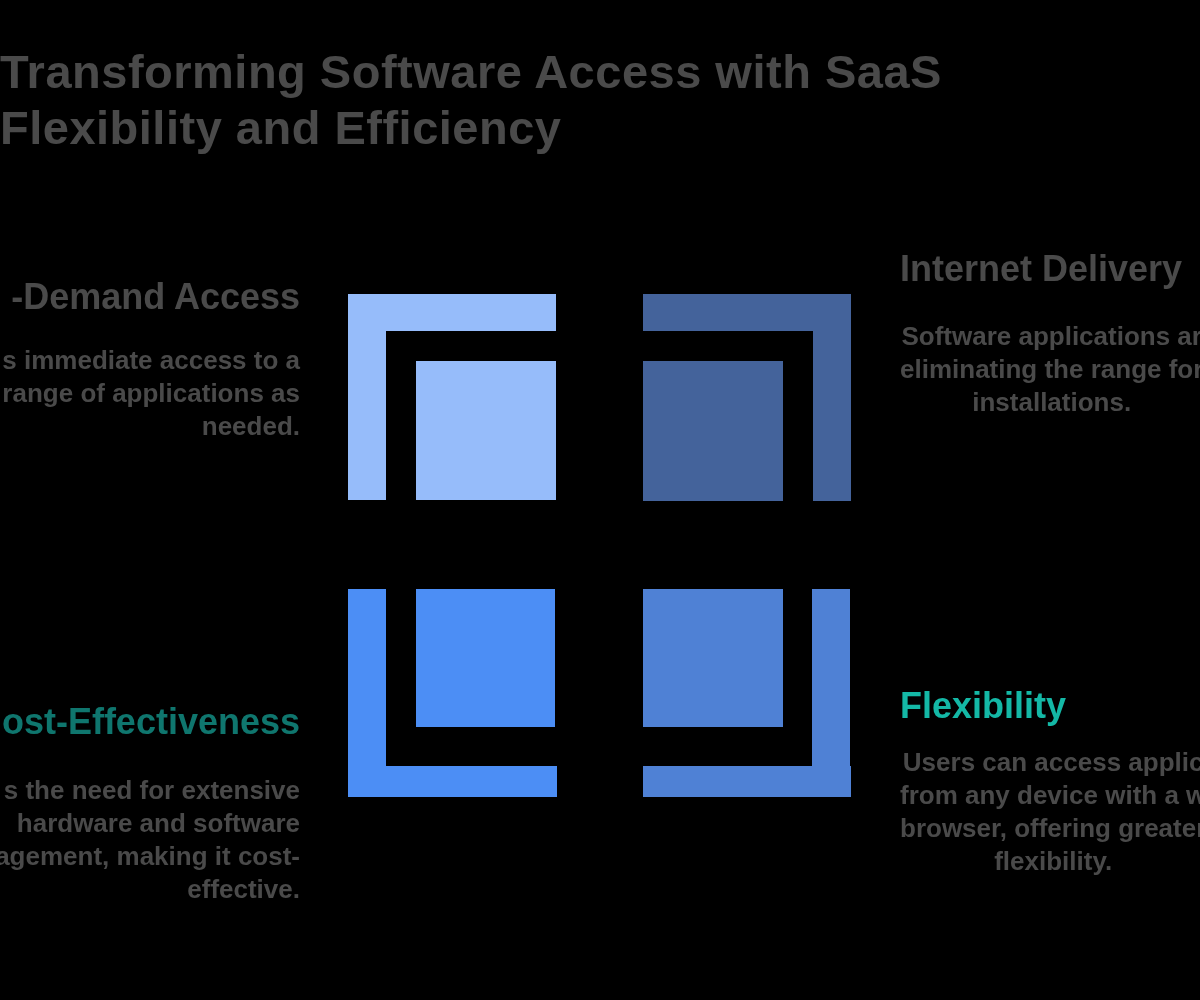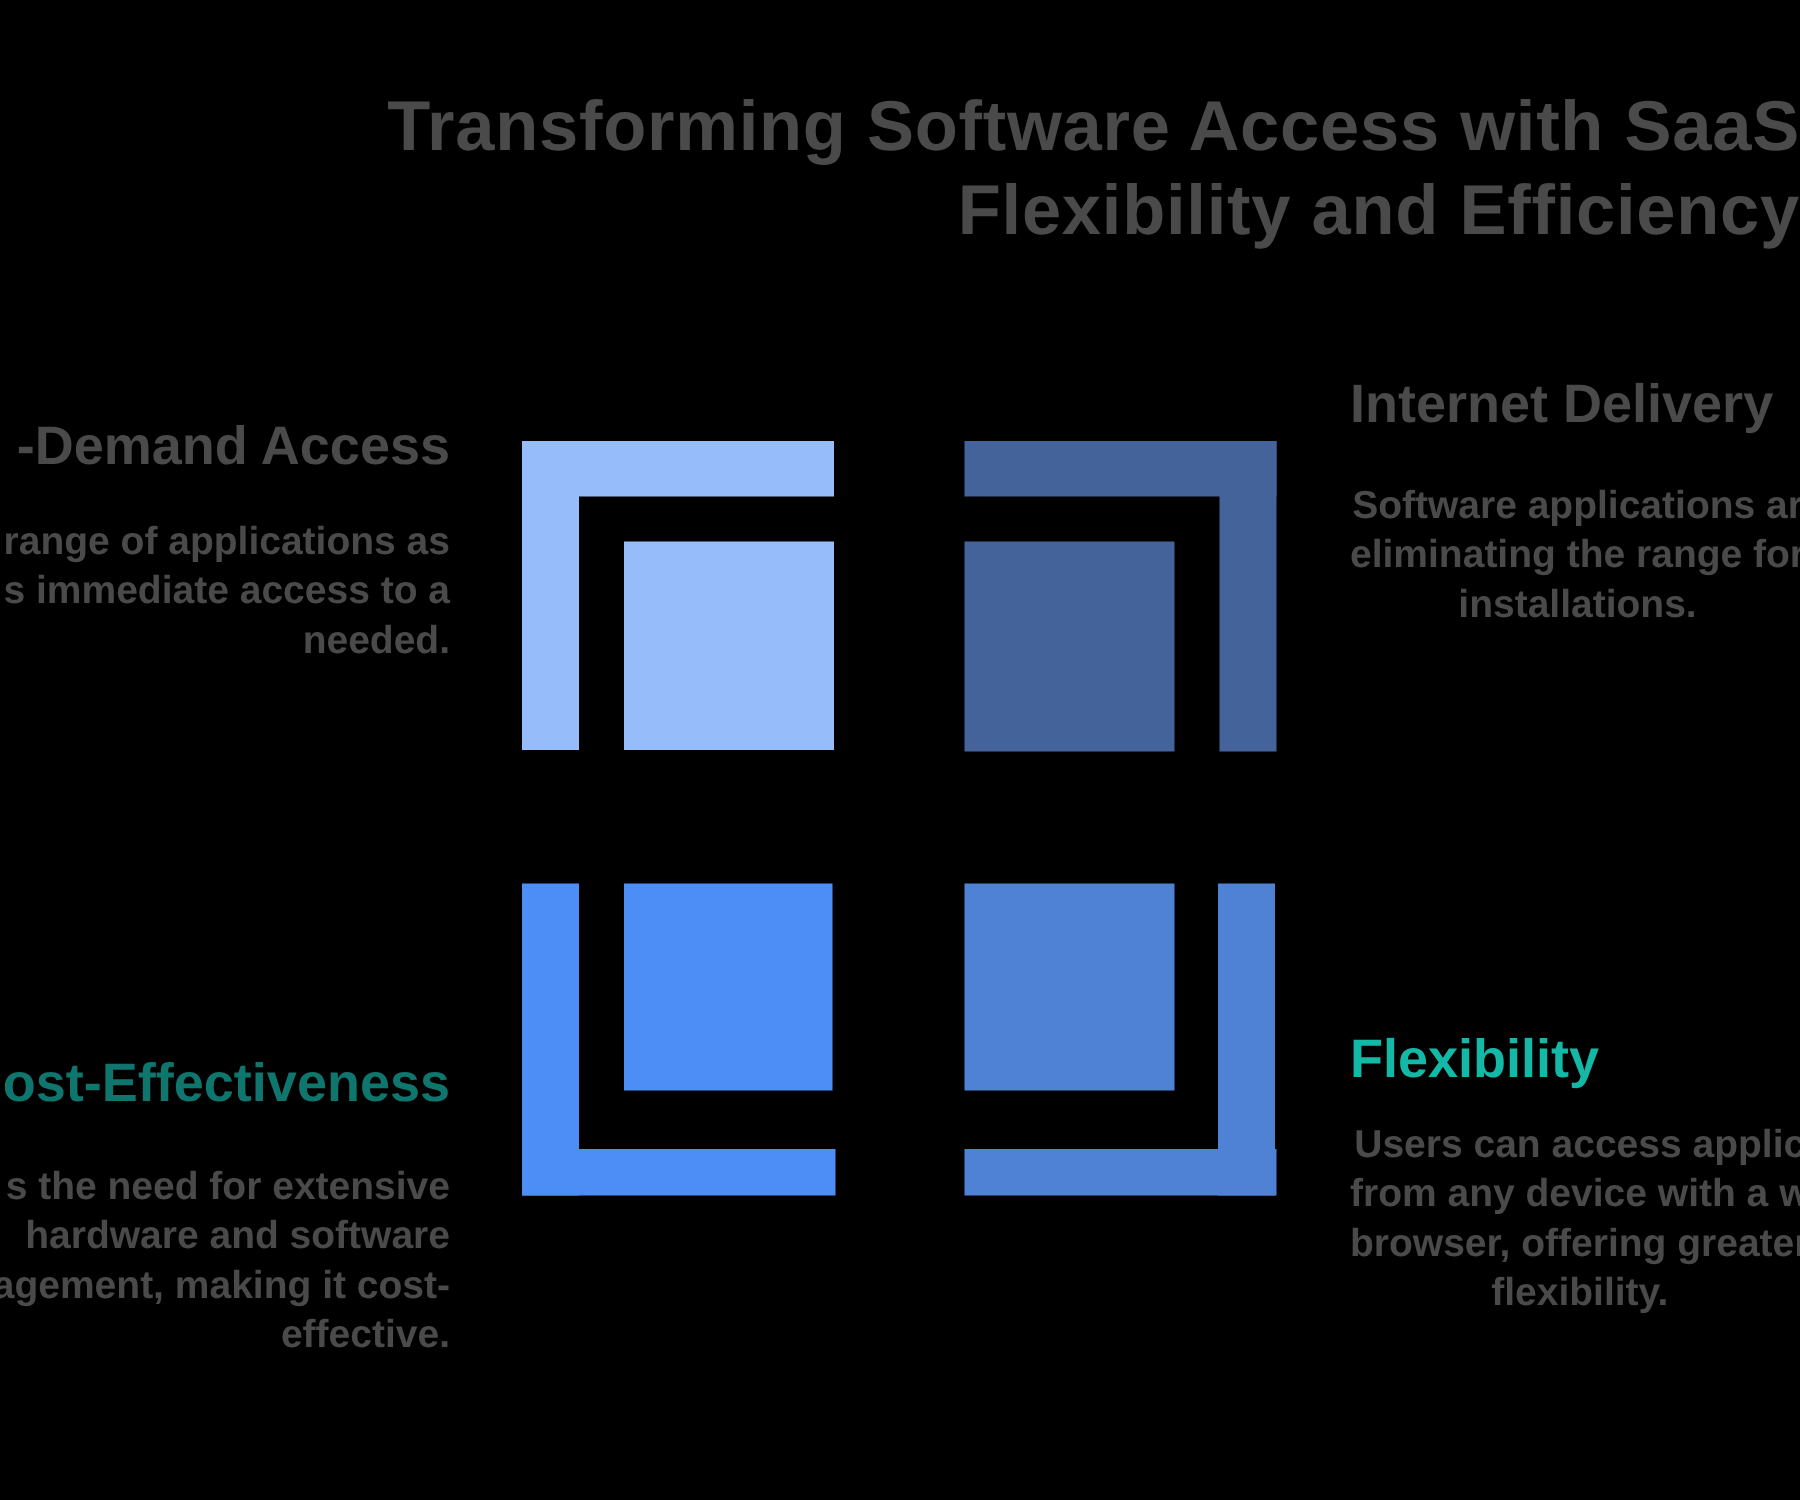--- a/index.html
+++ b/index.html
@@ -16,24 +16,24 @@
   }
   .canvas {
     position: absolute;
     inset: 0;
     width: 1200px;
     height: 1000px;
     overflow: hidden;
   }
   .title {
     position: absolute;
-    top: 56px;
+    top: 44px;
     left: 0;
     width: 1200px;
-    text-align: right;
+    text-align: left;
     font-size: 47px;
     line-height: 56px;
     letter-spacing: 0.5px;
   }
   .quad-heading {
     position: absolute;
     font-size: 36px;
     line-height: 36px;
     white-space: nowrap;
   }
@@ -76,22 +76,22 @@
 
 <div class="canvas" style="background-color: rgb(0, 0, 0);">
 
   <div class="title" style="color: rgb(74, 74, 74);">
     <div>Transforming Software Access with SaaS</div>
     <div>Flexibility and Efficiency</div>
   </div>
 
   <div class="quad-heading anchor-right" style="top: 251px; color: rgb(74, 74, 74);">-Demand Access</div>
   <div class="quad-body anchor-right" style="top: 316px; color: rgb(74, 74, 74);">
+    <p>s immediate access to a</p>
     <p>range of applications as</p>
-    <p>s immediate access to a</p>
     <p>needed.</p>
   </div>
 
   <div class="quad-heading anchor-left" style="top: 251px; color: rgb(74, 74, 74);">Internet Delivery</div>
   <div class="quad-body anchor-left" style="top: 320px; color: rgb(74, 74, 74);">
     <p>Software applications ar</p>
     <p>eliminating the range for</p>
     <p>installations.</p>
   </div>
 

